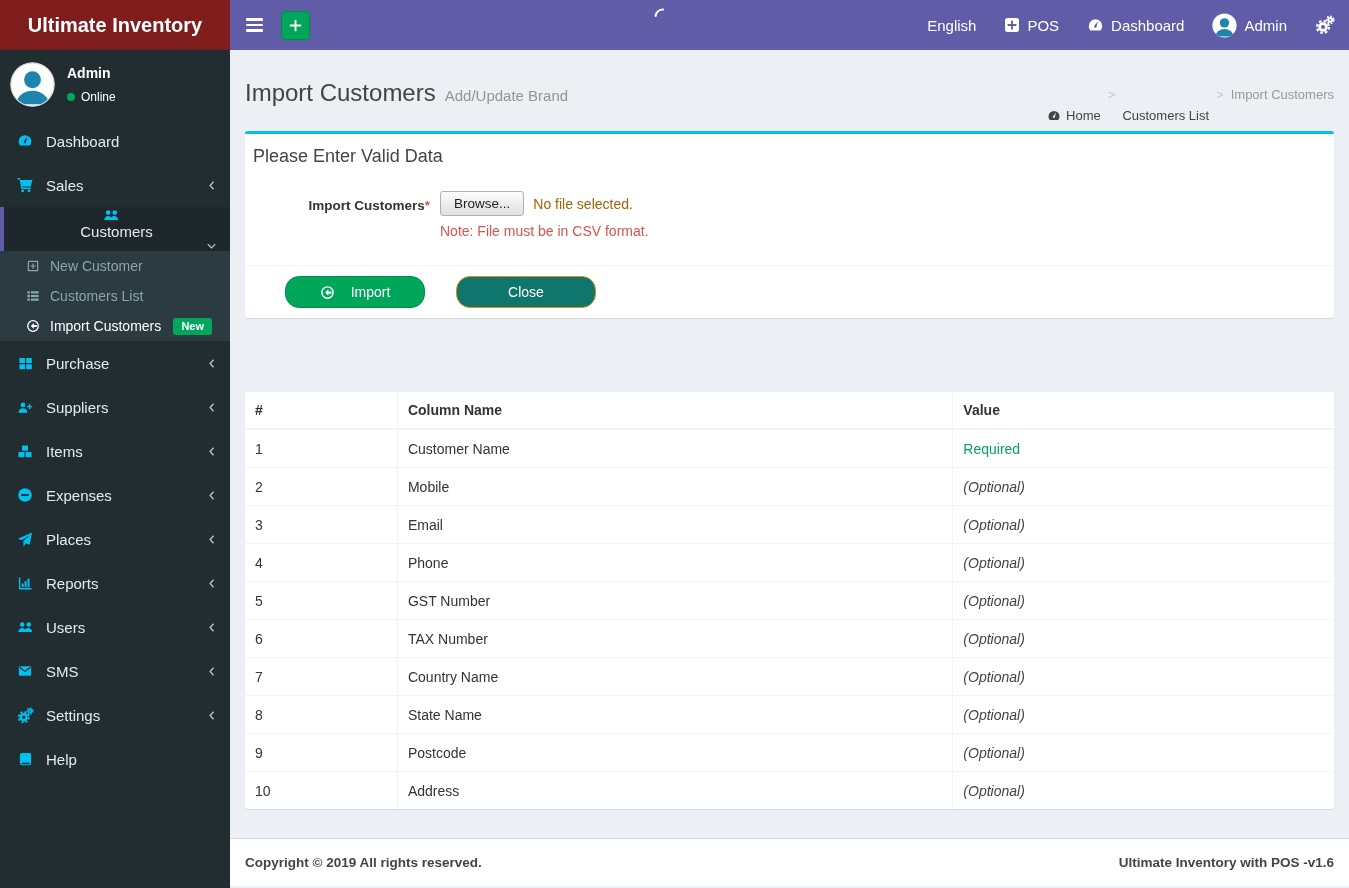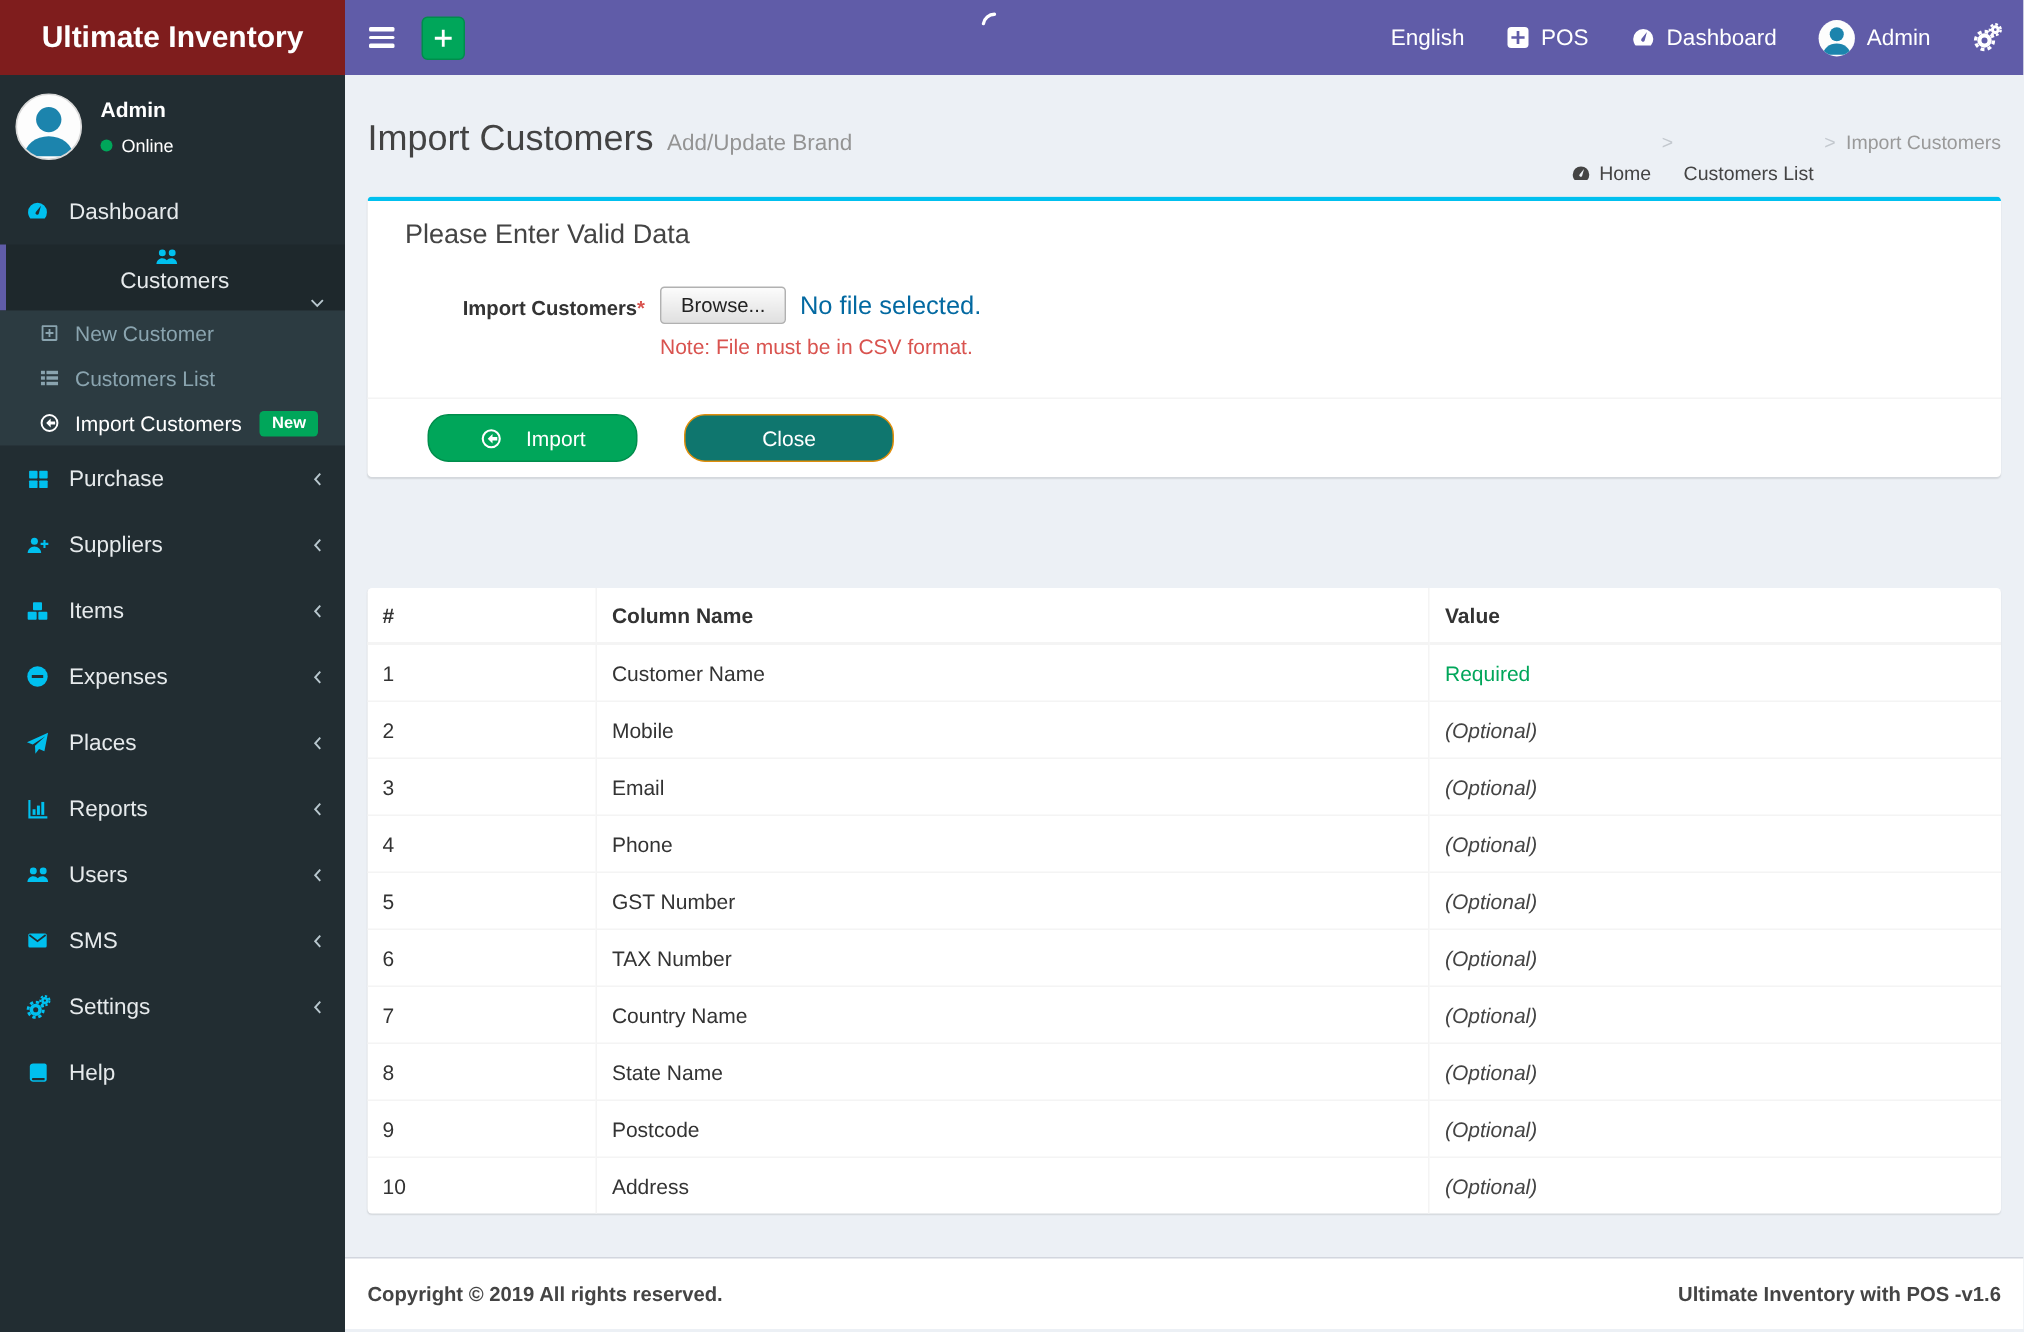--- a/index.html
+++ b/index.html
@@ -46,31 +46,31 @@
   .content-header { padding:15px 15px 0; display:flex; align-items:center; }
   .page-title { font-size:24px; font-weight:500; color:#434343; line-height:27px; }
   .page-subtitle { font-size:15px; color:#949494; margin-left:9px; font-weight:normal; }
   .breadcrumb { margin-left:auto; display:flex; align-items:center; gap:7px; font-size:13px; color:#444; }
   .breadcrumb .bc-link { display:flex; align-items:center; gap:5px; cursor:pointer; color:#444; font-weight:500;margin-top:43px;}
   .breadcrumb .sep { color:#c3c8ce; }
   .breadcrumb .bc-current { color:#999; }
 
   .box { background:#fff; margin:8px 15px 74px; border-radius:3px; box-shadow:0 1px 1px rgba(0,0,0,.1); }
   .box.box-info { border-top:3px solid #00c0ef; }
-  .box-header { padding:12px 25px 6px; font-size:18px; color:#444; display:flex; align-items:center; }
+  .box-header { padding:12px 8px 6px; font-size:18px; color:#444; display:flex; align-items:center; }
   .box-body { padding:10px 15px 26px; }
   .form-row { display:flex; align-items:flex-start; margin-top:8px; }
   .form-label { width:180px; flex:0 0 180px; text-align:right; padding-right:10px;
     font-weight:bold; font-size:13.5px; color:#333; padding-top:7px; }
   .req { color:#d9534f; }
   .file-line { display:flex; align-items:center; gap:9px; }
   .browse-btn { font-family:"Liberation Sans",sans-serif; font-size:13.5px; color:#222;
     padding:4px 13px; border:1px solid #b1b1b1; border-radius:3px;
     background:linear-gradient(#fcfcfc,#e0e0e0); cursor:pointer; }
-  .file-status { font-size:17px; color:#0369a1; }
+  .file-status { font-size:14px; color:#a16207; }
   .note { margin-top:7px; font-size:14px; color:#d9534f; }
   .box-footer { border-top:1px solid #f4f4f4; padding:10px 15px; display:flex; gap:31px; }
   .btn { border-radius:14px; font-size:14px; color:#fff; width:140px; height:32px;
     display:flex; align-items:center; justify-content:center; gap:16px; cursor:pointer; border:1px solid transparent; }
   .btn-import { background:#00a65a; border-color:#008d4c; margin-left:25px; }
   .btn-close { background:#0f766e; border-color:#e08e0b;justify-content:center; }
 
   .box.instructions { margin:0 15px 20px; }
   .dl-btn { margin-left:auto; background:#00c0ef; border:1px solid #00acd6; color:#fff;
     font-size:13px; font-weight:bold; padding:9px 13px; border-radius:3px; cursor:pointer; }
@@ -190,20 +190,35 @@
   </div>
 
   <ul class="menu">
     <li class="menu-item">
       <span class="mi-icon">
           <svg width="16" height="16" viewBox="0 0 16 16" fill="currentColor">
             <path fill-rule="evenodd" d="M8 2.2A6.3 6.3 0 0 0 1.7 8.5c0 1.6.6 3 1.5 4.1h9.6a6.3 6.3 0 0 0 1.5-4.1A6.3 6.3 0 0 0 8 2.2zm.9 7.2a1.15 1.15 0 1 1-2-1.1l3.4-4.2-1.4 5.3z"></path>
           </svg>
         </span>
       <span>Dashboard</span>
+    </li>
+    <li class="menu-item">
+      <span class="mi-icon">
+          <svg width="16" height="16" viewBox="0 0 16 16" fill="currentColor">
+            <path d="M.5 1h2.4l.5 2h12.1l-1.9 6.5H5.3l.2 1.1h8.3V12H4.3L2.7 2.4H.5z"></path>
+            <circle cx="5.6" cy="13.9" r="1.4"></circle>
+            <circle cx="12" cy="13.9" r="1.4"></circle>
+          </svg>
+        </span>
+      <span>Sales</span>
+      <span class="chev">
+          <svg width="12" height="13" viewBox="0 0 16 16">
+            <polyline points="10,3 5.5,8 10,13" fill="none" stroke="currentColor" stroke-width="1.7"></polyline>
+          </svg>
+        </span>
     </li>
     <li class="menu-item active">
       <span class="mi-icon">
           <svg width="17" height="16" viewBox="0 0 16 16" fill="currentColor">
             <circle cx="4.7" cy="5.6" r="2.3"></circle>
             <circle cx="11.3" cy="5.6" r="2.3"></circle>
             <path d="M.8 13c0-2.2 1.8-3.9 3.9-3.9 1.2 0 2.3.6 3 1.4.7-.8 1.8-1.4 3-1.4 2.2 0 3.9 1.8 3.9 3.9z"></path>
           </svg>
         </span>
       <span>Customers</span>

